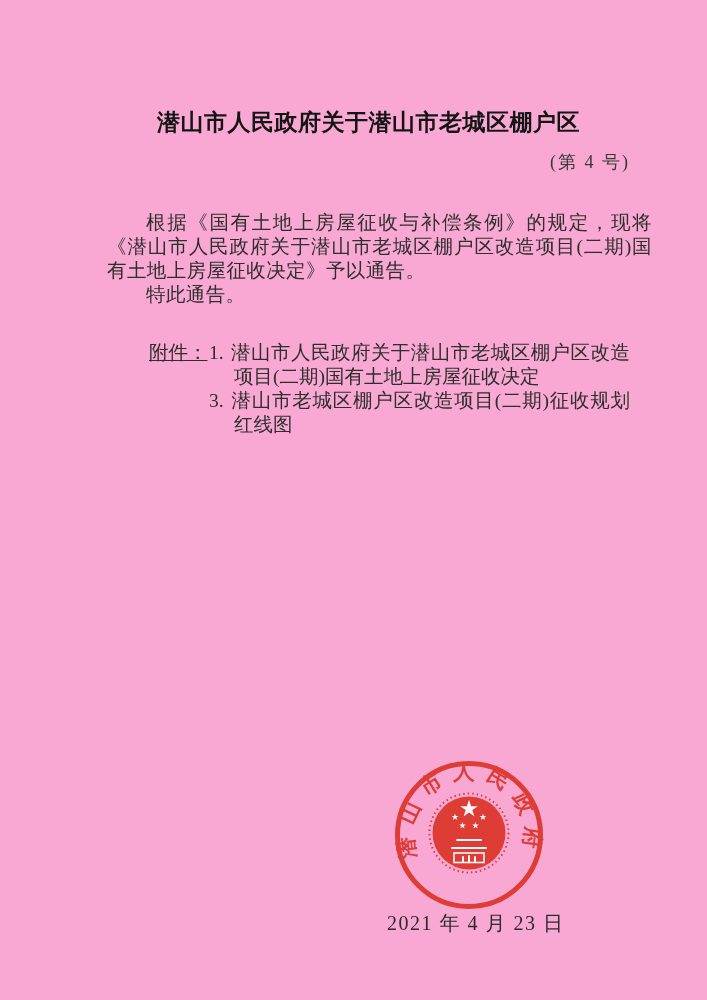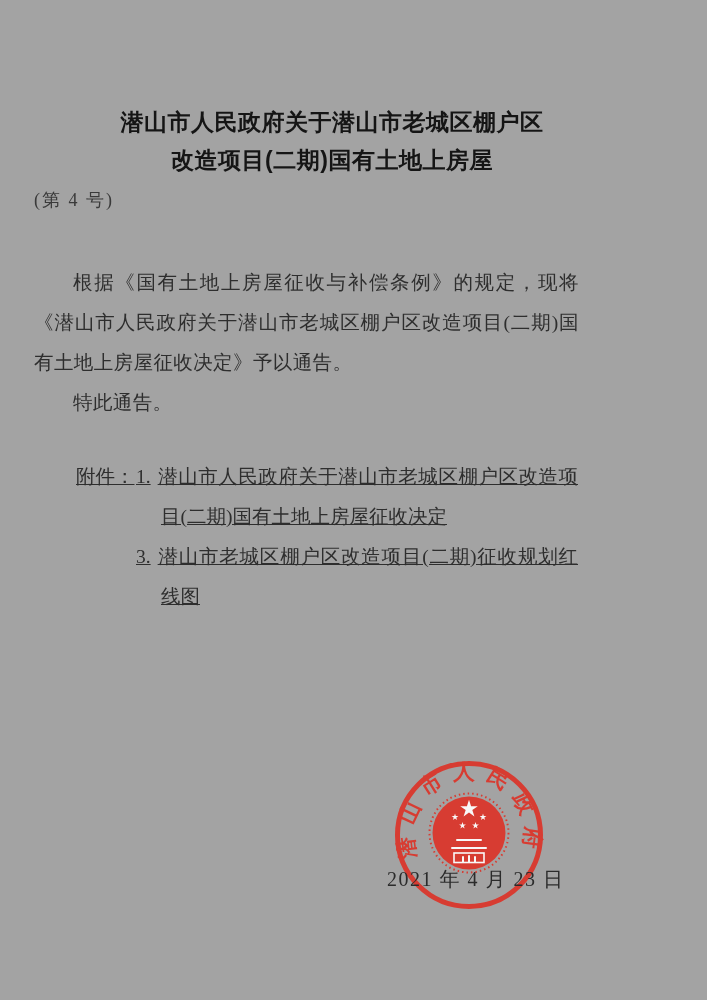--- a/index.html
+++ b/index.html
@@ -1,73 +1,72 @@
 <!DOCTYPE html>
 <html style="--seal-color: #dc352a;"><head>
 <meta charset="utf-8">
 <style>
   html, body { margin: 0; padding: 0; background: #ffffff; }
   .page {
     position: relative;
     width: 707px;
     height: 1000px;
-    background: #a3a3a3;
+    background: #f9a8d4;
     box-sizing: border-box;
-    padding: 103px 77px 0 34px;
+    padding: 103px 77px 0 107px;
     overflow: hidden;
     font-family: "Liberation Serif", "DejaVu Serif", serif;
     color: #2e2e2e;
   }
   .title {
     font-family: "Liberation Sans", "DejaVu Sans", sans-serif;
     font-weight: bold;
     font-size: 23px;
     line-height: 38px;
     text-align: center;
     color: #151515;
     letter-spacing: 0.5px;
   }
   .doc-number {
-    text-align: left;
+    text-align: right;
     font-size: 18px;
     line-height: 26px;
     margin-top: 8px;
     color: #3a3a3a;
     letter-spacing: 2px;
   }
   .body {
-    margin-top: 50px;
+    margin-top: 36px;
     font-size: 19.5px;
-    line-height: 40px;
+    line-height: 24px;
   }
   .para {
     margin: 0;
     width: 545px;
     text-indent: 2em;
     text-align: justify;
     letter-spacing: 0.4px;
   }
   .attachments {
     margin-top: 34px;
     margin-left: 42px;
     display: flex;
   }
   .att-label { flex: none; width: 60px; text-decoration: underline; }
   .att-items { width: 442px; }
   .att-item {
     padding-left: 25px;
     text-indent: -25px;
     text-align: justify;
-    text-decoration: underline;
   }
   .att-num { margin-right: 7px; }
   .date {
     position: absolute;
     left: 387px;
-    top: 866px;
+    top: 910px;
     font-size: 20px;
     letter-spacing: 1.5px;
     color: #2b2b2b;
     z-index: 3;
     white-space: nowrap;
   }
   .seal {
     position: absolute;
     left: 391px;
     top: 757px;
@@ -82,21 +81,20 @@
   .star-white  { fill: #ffffff; }
   .gate        { stroke: #ffffff; fill: none; stroke-width: 2; stroke-linecap: round; }
 </style>
 </head>
 <body>
 
 <div class="page">
 
   <div class="title">
     <div class="title-line">潜山市人民政府关于潜山市老城区棚户区</div>
-    <div class="title-line">改造项目(二期)国有土地上房屋</div>
   </div>
 
   <div class="doc-number">(第 4 号)</div>
 
   <div class="body">
     <p class="para">根据《国有土地上房屋征收与补偿条例》的规定，现将《潜山市人民政府关于潜山市老城区棚户区改造项目(二期)国有土地上房屋征收决定》予以通告。</p>
     <p class="para">特此通告。</p>
 
     <div class="attachments">
       <span class="att-label">附件：</span>

